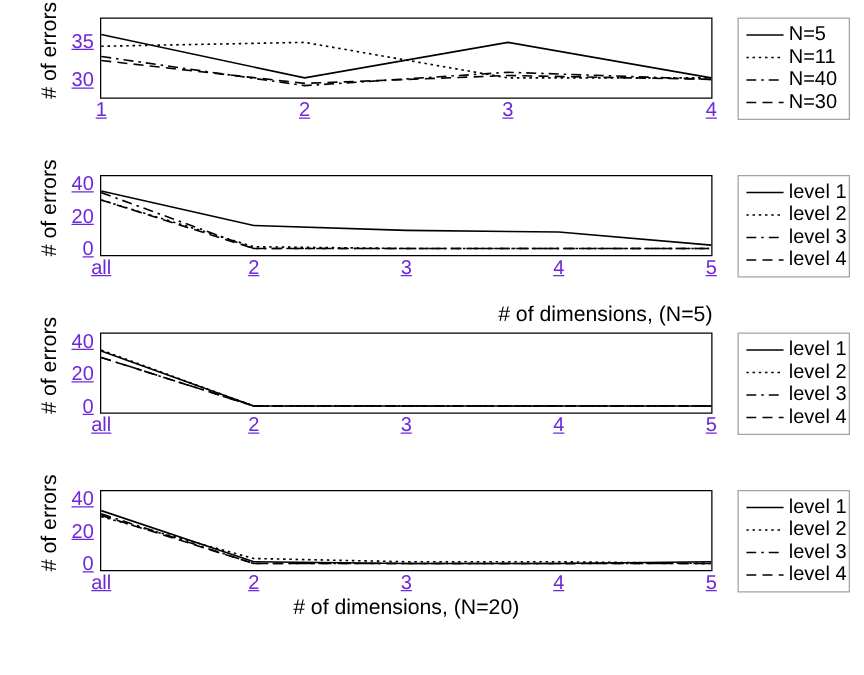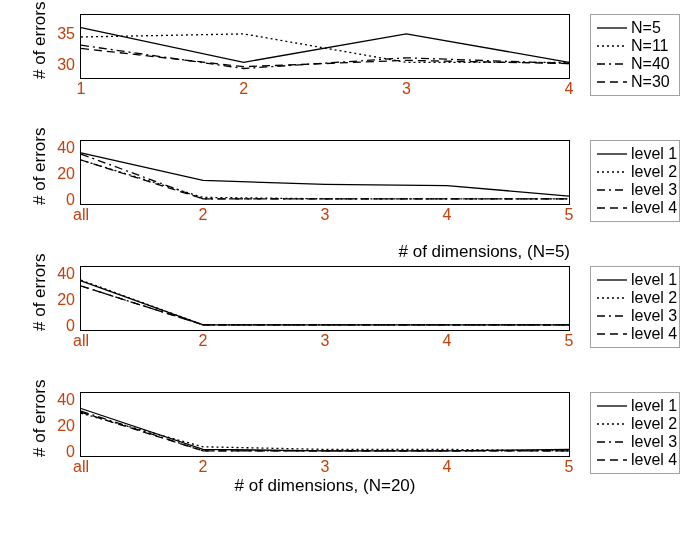--- a/index.html
+++ b/index.html
@@ -54,21 +54,22 @@
     text-align: center;
   }
   .ylabel {
     transform: rotate(-90deg);
     transform-origin: left top;
     white-space: nowrap;
   }
   .tick {
     position: absolute;
     font-size: 16px;
-    color: #c2410c;
+    color: #6d28d9;
+    text-decoration: underline;
   }
   .xtick {
     top: 100%;
     transform: translate(-50%, 2px);
   }
   .ytick {
     right: 100%;
     transform: translate(-6px, -50%);
     text-align: right;
   }

